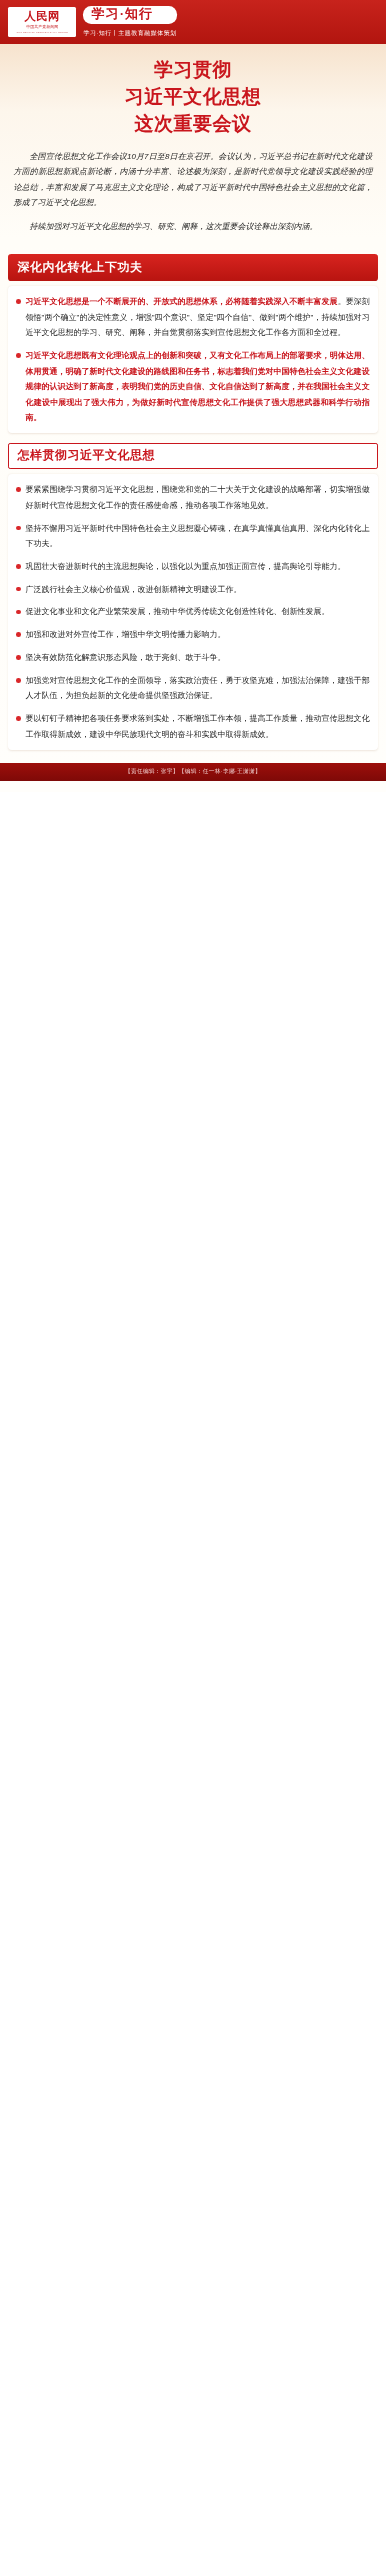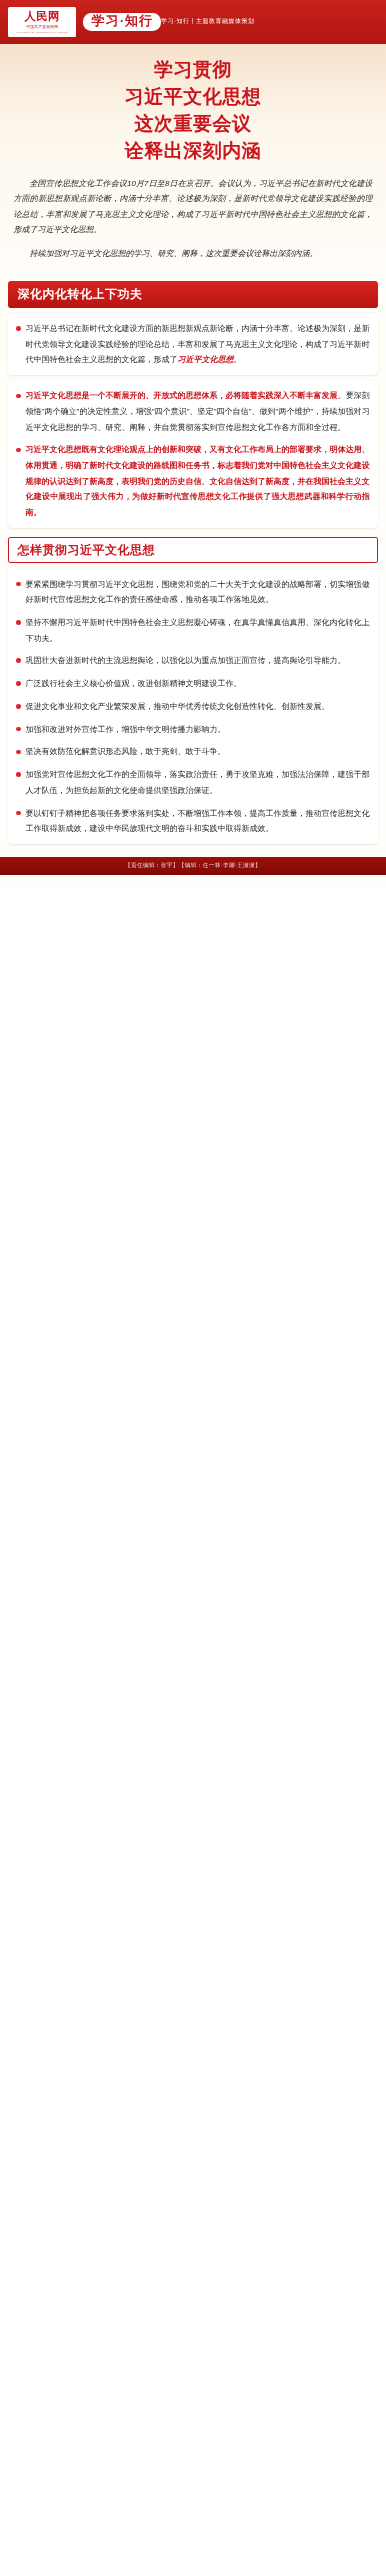--- a/index.html
+++ b/index.html
@@ -60,21 +60,21 @@
     font-size: 2.8px;
     color: #d06b6b;
     letter-spacing: 0.2px;
     margin-top: 1px;
     white-space: nowrap;
     transform: scale(0.85);
   }
   .brand-wrap {
     margin-left: 7.2px;
     display: flex;
-    flex-direction: row;
+    flex-direction: column;
     justify-content: flex-start;
   }
   .brand-pill {
     background: #ffffff;
     border-radius: 8.2px;
     padding: 1.5px 8.2px 2.1px 8.2px;
     display: inline-block;
   }
   .brand-pill-text {
     font-family: "Liberation Serif", serif;
@@ -216,42 +216,35 @@
       </div>
       <div class="brand-tagline">学习·知行丨主题教育融媒体策划</div>
     </div>
   </div>
 
   <div class="hero">
     <div class="hero-title">
       <span>学习贯彻</span>
       <span>习近平文化思想</span>
       <span>这次重要会议</span>
-      <span>诠释出深刻内涵</span>
     </div>
   </div>
 
   <div class="intro">
     <p>全国宣传思想文化工作会议10月7日至8日在京召开。会议认为，习近平总书记在新时代文化建设方面的新思想新观点新论断，内涵十分丰富、论述极为深刻，是新时代党领导文化建设实践经验的理论总结，丰富和发展了马克思主义文化理论，构成了习近平新时代中国特色社会主义思想的文化篇，形成了习近平文化思想。</p>
     <p>持续加强对习近平文化思想的学习、研究、阐释，这次重要会议诠释出深刻内涵。</p>
   </div>
 
   <div id="sections-root">
       <div class="sec-head">
         <div class="sec-head-text">深化内化转化上下功夫</div>
       </div>
       <div class="card">
         <div class="bullet-row">
           <span class="dot"></span>
-          <div class="btext">习近平总书记在新时代文化建设方面的新思想新观点新论断，内涵十分丰富、论述极为深刻，是新时代党领导文化建设实践经验的理论总结，丰富和发展了马克思主义文化理论，构成了习近平新时代中国特色社会主义思想的文化篇，形成了<em class="em-red">习近平文化思想</em>。</div>
-        </div>
-      </div>
-      <div class="card">
-        <div class="bullet-row">
-          <span class="dot"></span>
           <div class="btext"><span class="em-red">习近平文化思想是一个不断展开的、开放式的思想体系，必将随着实践深入不断丰富发展</span>。要深刻领悟"两个确立"的决定性意义，增强"四个意识"、坚定"四个自信"、做到"两个维护"，持续加强对习近平文化思想的学习、研究、阐释，并自觉贯彻落实到宣传思想文化工作各方面和全过程。</div>
         </div>
         <div class="bullet-row">
           <span class="dot"></span>
           <div class="btext red"><span class="em-red">习近平文化思想既有文化理论观点上的创新和突破，又有文化工作布局上的部署要求</span>，明体达用、体用贯通，明确了新时代文化建设的路线图和任务书，标志着我们党对中国特色社会主义文化建设规律的认识达到了新高度，表明我们党的历史自信、文化自信达到了新高度，并在我国社会主义文化建设中展现出了强大伟力，为做好新时代宣传思想文化工作提供了强大思想武器和科学行动指南。</div>
         </div>
       </div>
       <div class="sec-head outline">
         <div class="sec-head-text">怎样贯彻习近平文化思想</div>
       </div>

